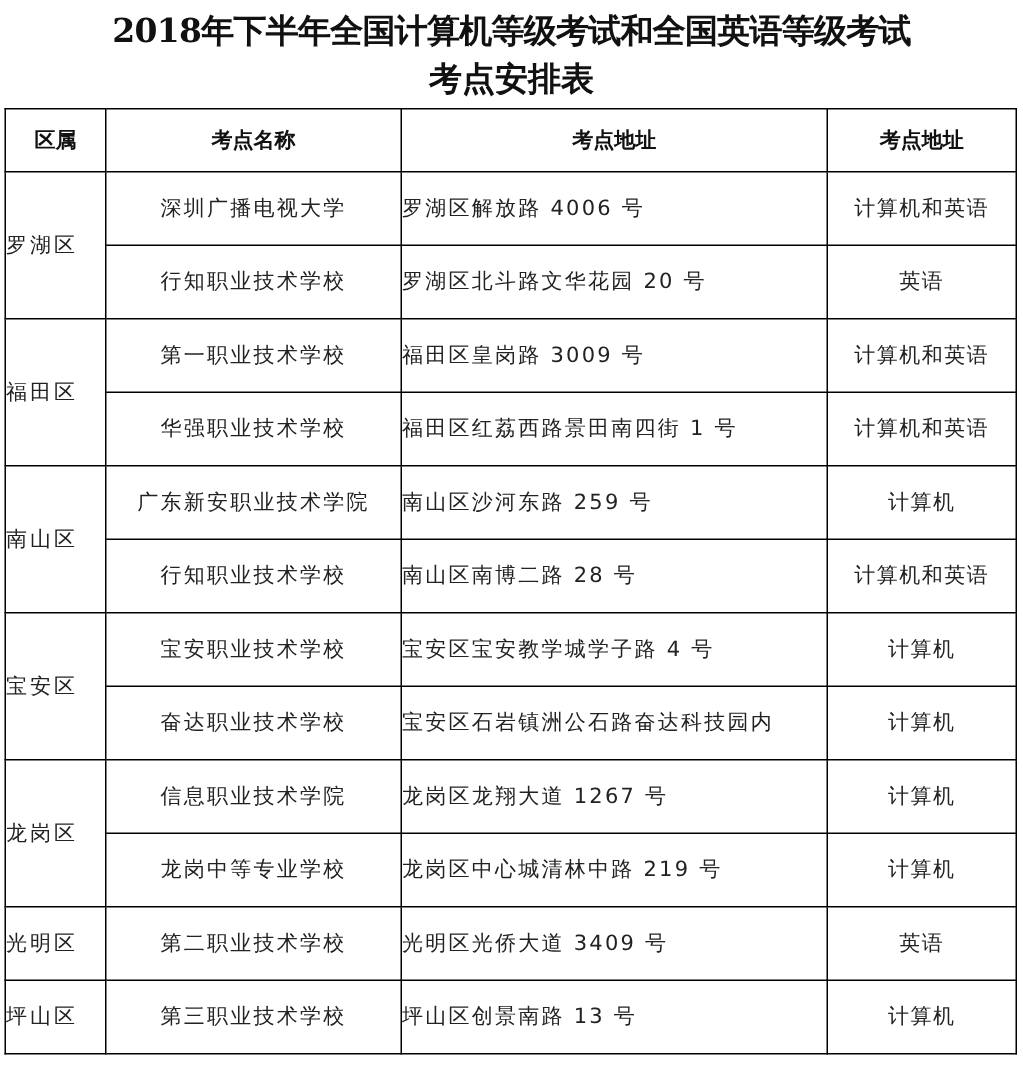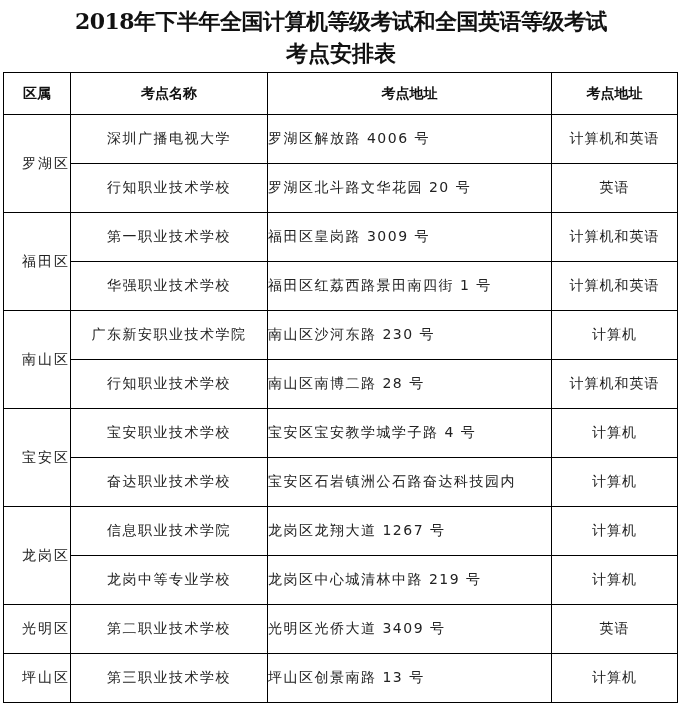--- a/index.html
+++ b/index.html
@@ -65,21 +65,21 @@
       color: #111;
     }
     table.schedule td {
       height: 48px;
     }
     col.c-district { width: 67px; }
     col.c-name { width: 197px; }
     col.c-address { width: 284px; }
     col.c-subject { width: 126px; }
     td.district {
-      text-align: right;
+      text-align: left;
       letter-spacing: 2px;
     }
     td.name {
       text-align: center;
       letter-spacing: 1.5px;
     }
     td.address {
       text-align: left;
       padding-left: 8px;
       letter-spacing: 1.5px;
@@ -132,21 +132,21 @@
     </tr>
     <tr>
       <td class="name">华强职业技术学校</td>
       <td class="address">福田区红荔西路景田南四街 1 号</td>
       <td class="subject">计算机和英语</td>
     </tr>
 
     <tr>
       <td class="district" rowspan="2">南山区</td>
       <td class="name">广东新安职业技术学院</td>
-      <td class="address">南山区沙河东路 230 号</td>
+      <td class="address">南山区沙河东路 259 号</td>
       <td class="subject">计算机</td>
     </tr>
     <tr>
       <td class="name">行知职业技术学校</td>
       <td class="address">南山区南博二路 28 号</td>
       <td class="subject">计算机和英语</td>
     </tr>
 
     <tr>
       <td class="district" rowspan="2">宝安区</td>

